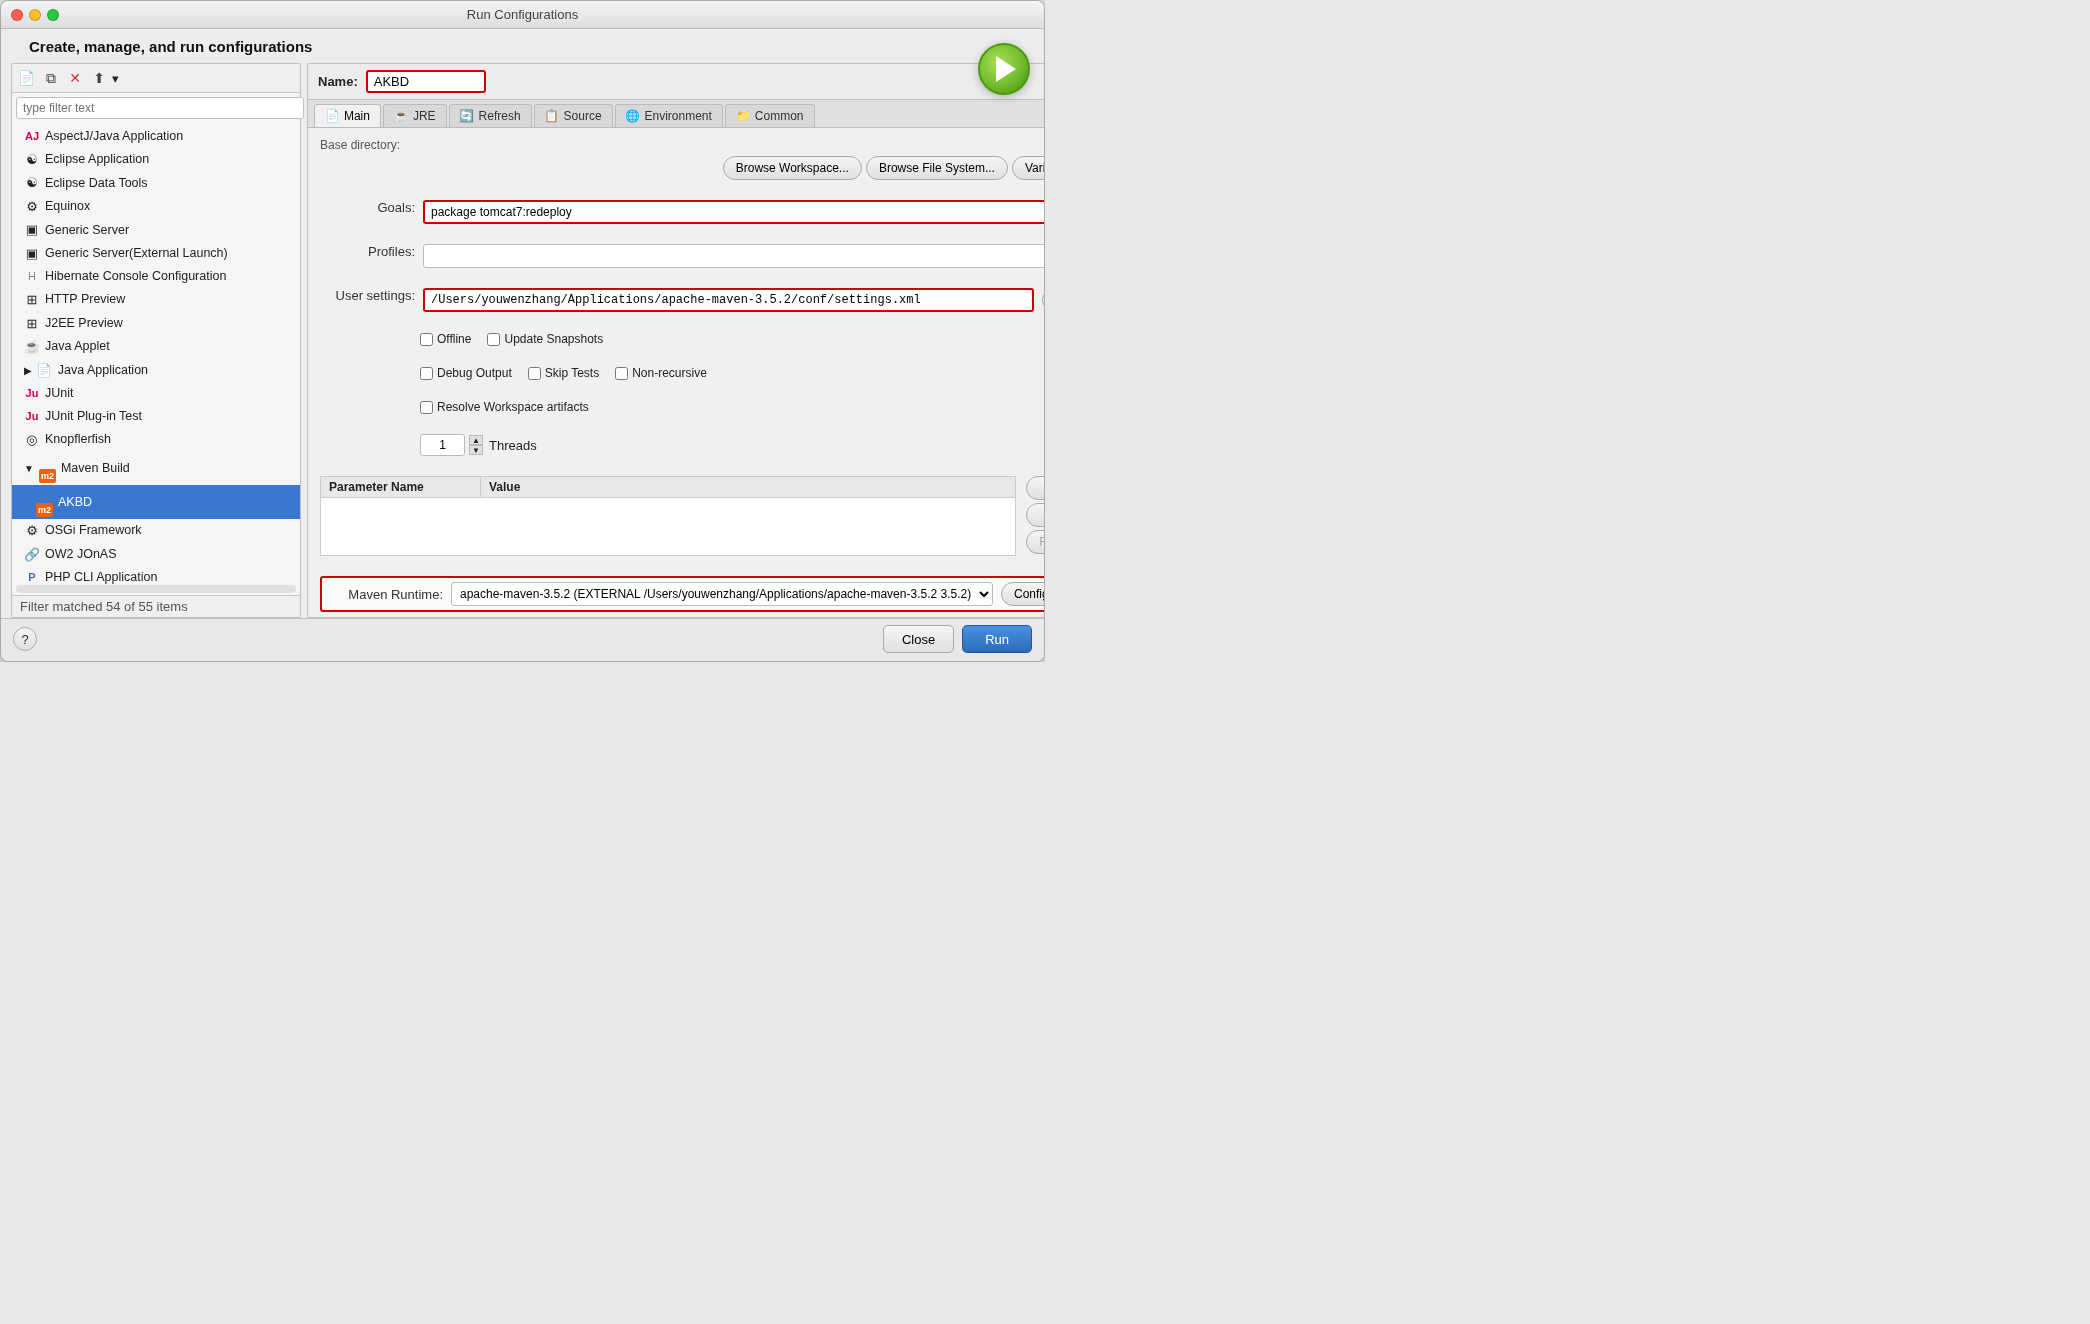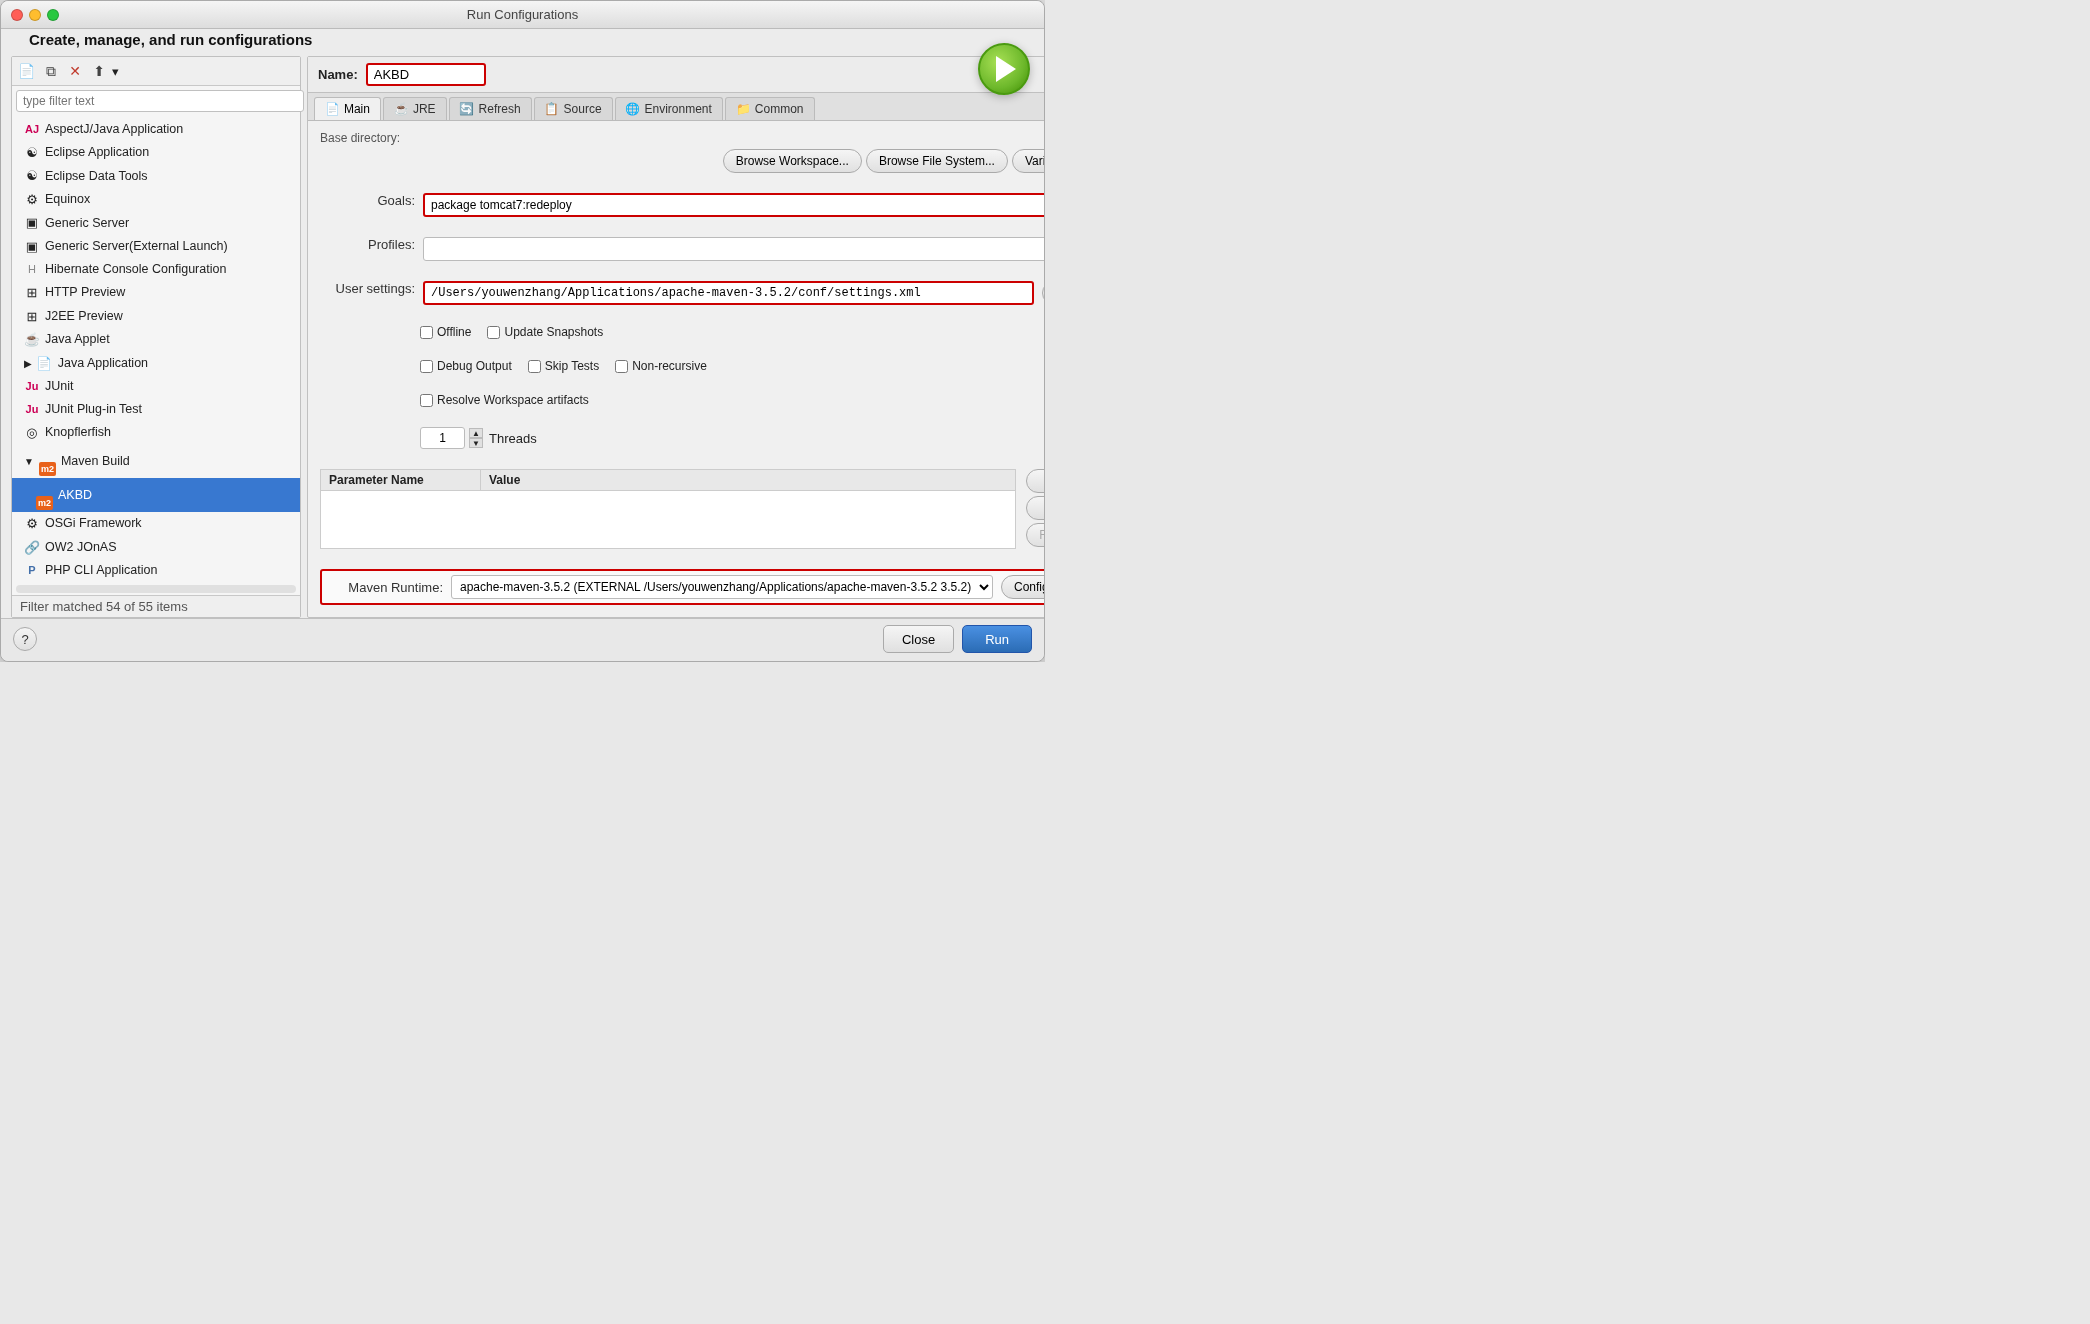--- a/index.html
+++ b/index.html
@@ -467,21 +467,21 @@
 
   <div class="title-bar">
     <div class="traffic-lights">
       <div class="traffic-light tl-red"></div>
       <div class="traffic-light tl-yellow"></div>
       <div class="traffic-light tl-green"></div>
     </div>
     <span class="title-text">Run Configurations</span>
   </div>
 
-  <div style="position:relative; padding: 2px 14px 2px 14px;">
+  <div style="position:relative; padding: 9px 14px 2px 14px;">
     <span class="header">Create, manage, and run configurations</span>
     <div class="run-icon-wrap">
       <div class="run-big-btn">
         <div class="run-triangle"></div>
       </div>
     </div>
   </div>
 
   <div class="main-content">
 

